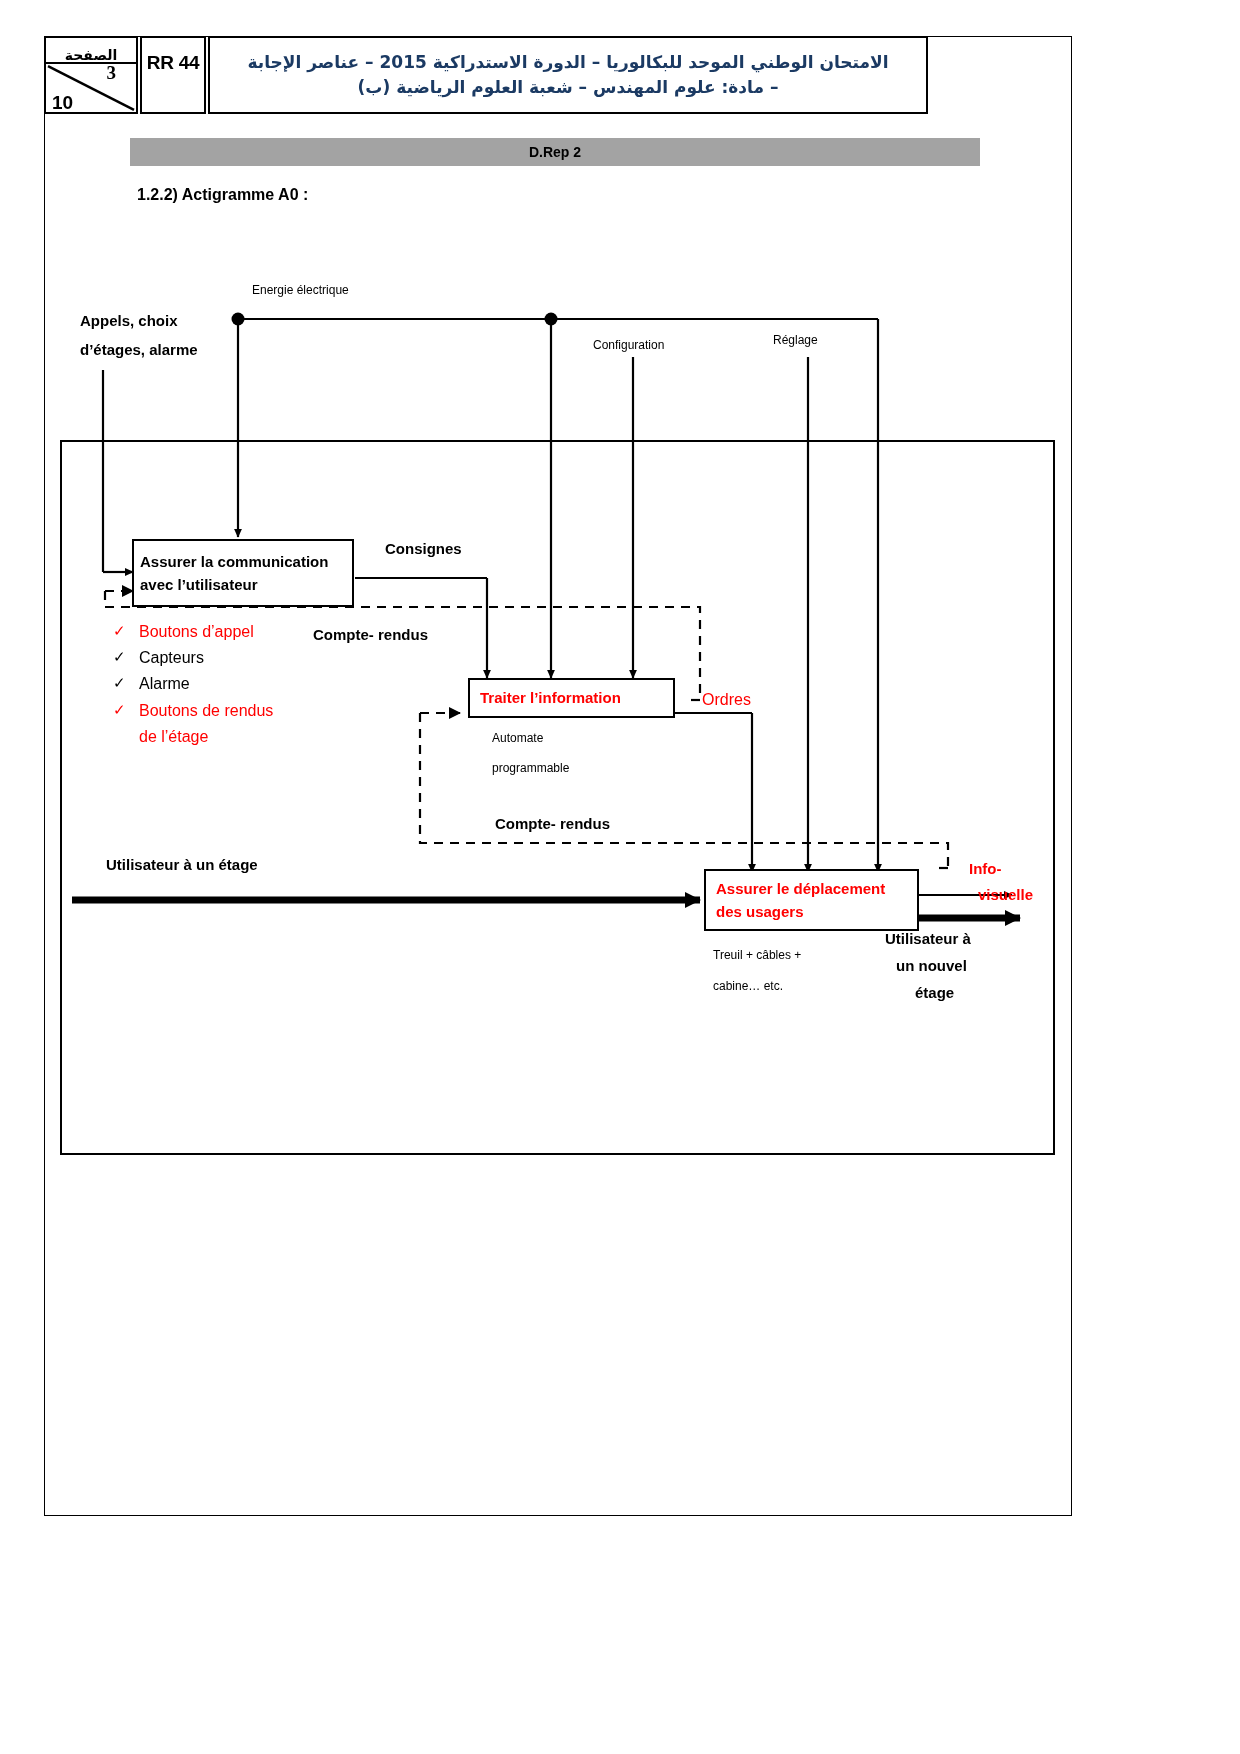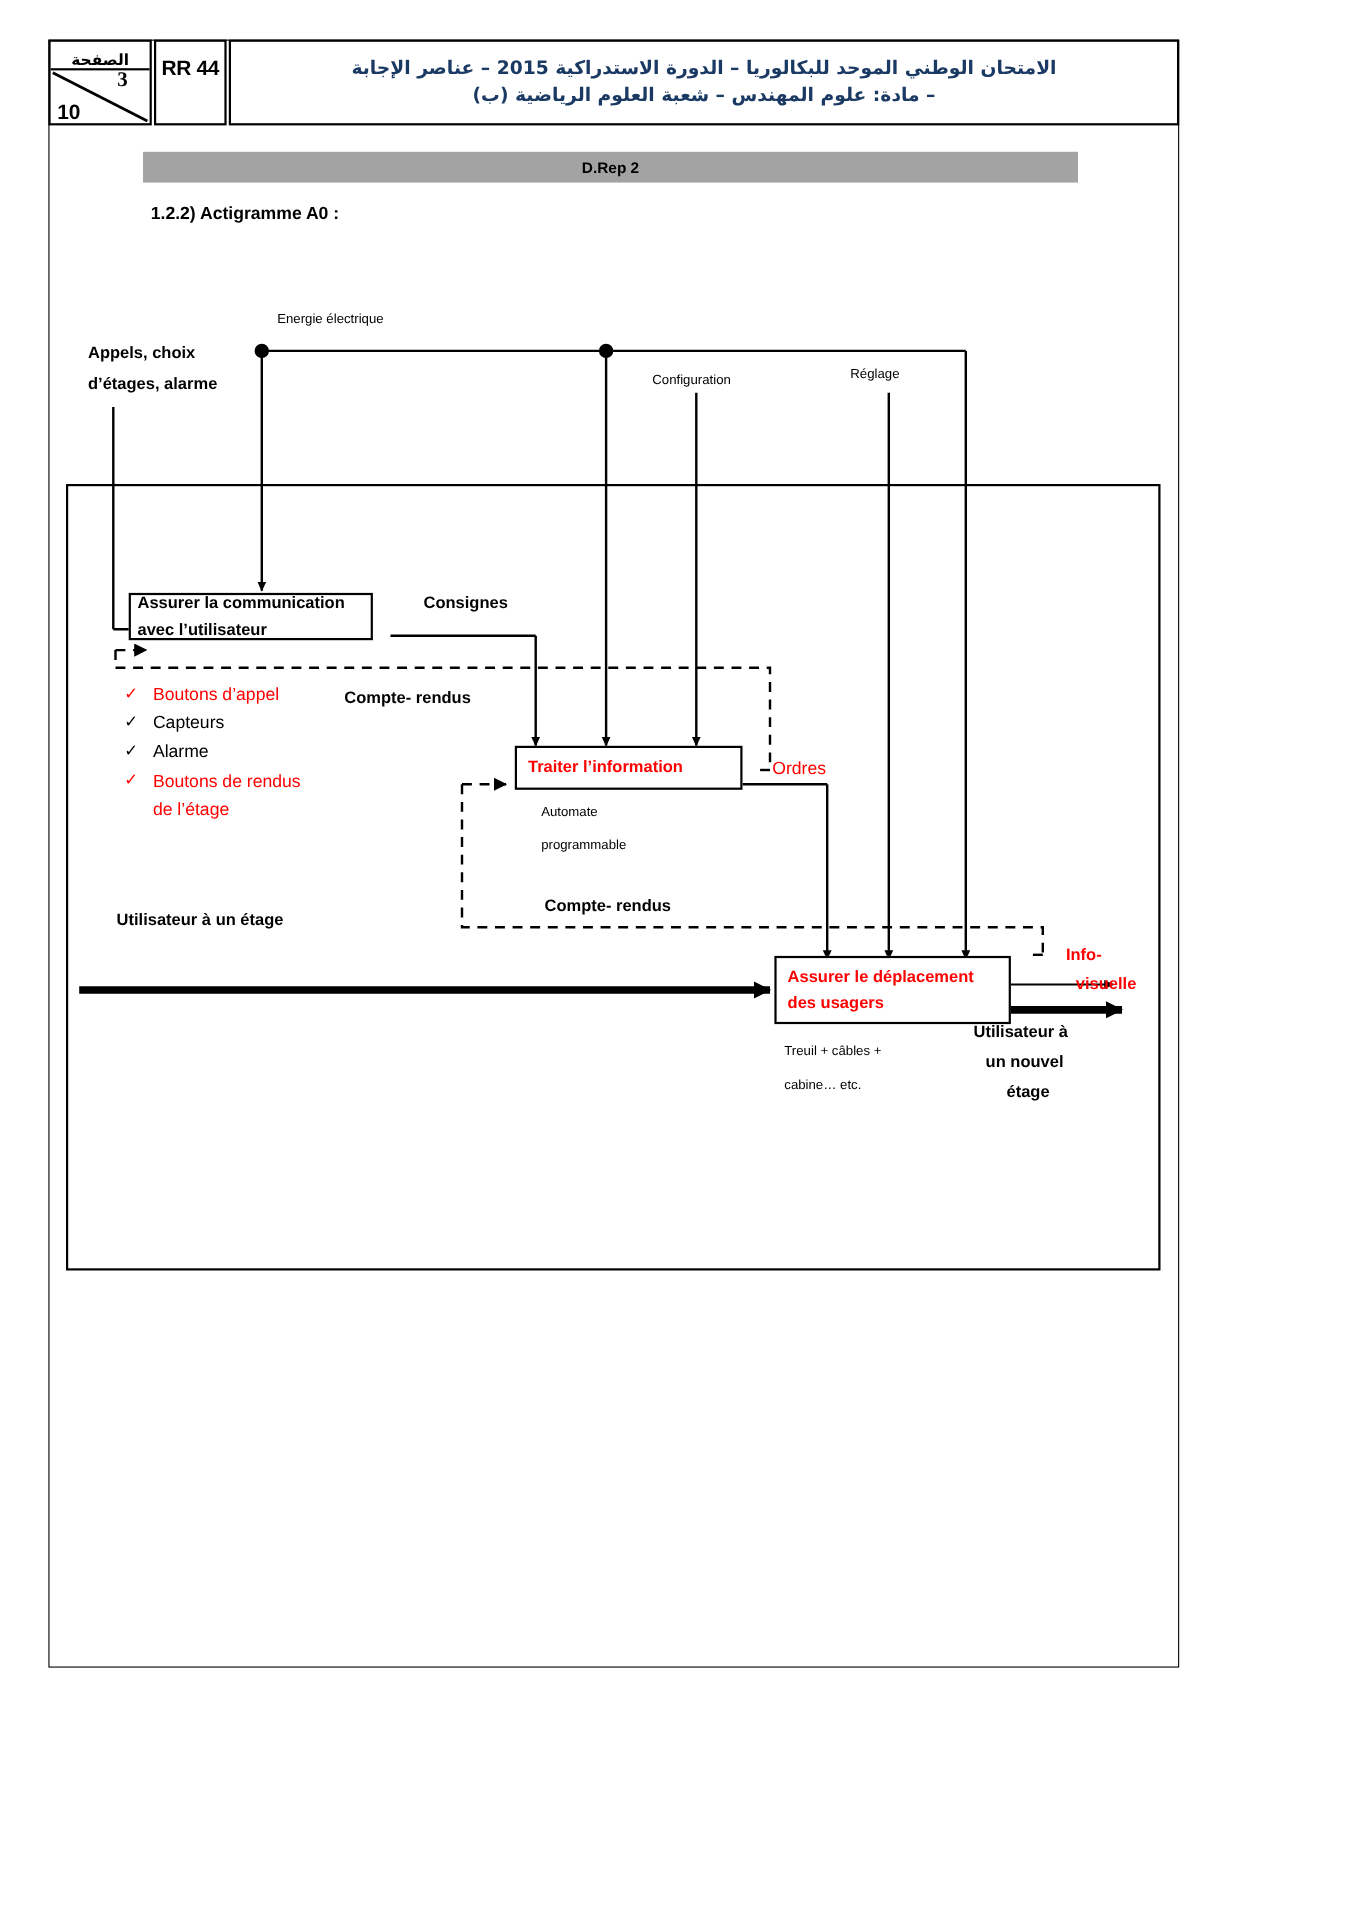--- a/index.html
+++ b/index.html
@@ -34,21 +34,21 @@
   }
   .hdr-pagebox .num-bot {
     position:absolute; left:6px; bottom:-2px; font-family:"Liberation Sans", sans-serif;
     font-size:19px; font-weight:700;
   }
 
   .hdr-code { left:96px; top:0px; width:66px; height:78px; display:flex; align-items:flex-start; justify-content:center; }
   .hdr-code span { font-size:19px; font-weight:700; margin-top:14px; letter-spacing:-0.3px; }
 
   .hdr-title {
-    left:164px; top:0px; width:864px; height:78px; border-left-width:2.5px;
+    left:164px; top:0px; width:720px; height:78px; border-left-width:2.5px;
     display:flex; flex-direction:column; align-items:center; justify-content:center;
     padding:0 10px;
   }
   .hdr-title .ln {
     direction:rtl; font-family:"DejaVu Sans", sans-serif; font-weight:700;
     font-size:17px; color:#1b3a63; line-height:1.45; white-space:nowrap;
   }
 
   
   .banner {
@@ -193,23 +193,23 @@
   <div class="sys-frame"></div>
 
   <div class="lbl lbl-reg" style="left:252px; top:283px;">Energie électrique</div>
 
   <div class="lbl lbl-bold" style="left:80px; top:312px;">Appels, choix</div>
   <div class="lbl lbl-bold" style="left:80px; top:341px;">d’étages, alarme</div>
 
   <div class="lbl lbl-reg" style="left:593px; top:338px;">Configuration</div>
   <div class="lbl lbl-reg" style="left:773px; top:333px;">Réglage</div>
 
-  <div class="lbl lbl-bold" style="left:106px; top:828px;">Utilisateur à un étage</div>
-
-  <div class="fbox" style="left:117px; top:539px; width:222px; height:43px;">
+  <div class="lbl lbl-bold" style="left:106px; top:856px;">Utilisateur à un étage</div>
+
+  <div class="fbox" style="left:132px; top:539px; width:222px; height:68px;">
     <div class="t">Assurer la communication</div>
     <div class="t">avec l’utilisateur</div>
   </div>
 
   <div class="fbox red" style="left:468px; top:678px; width:207px; height:40px;">
     <div class="t">Traiter l’information</div>
   </div>
   <div class="lbl lbl-reg" style="left:492px; top:731px;">Automate</div>
   <div class="lbl lbl-reg" style="left:492px; top:761px;">programmable</div>
 

